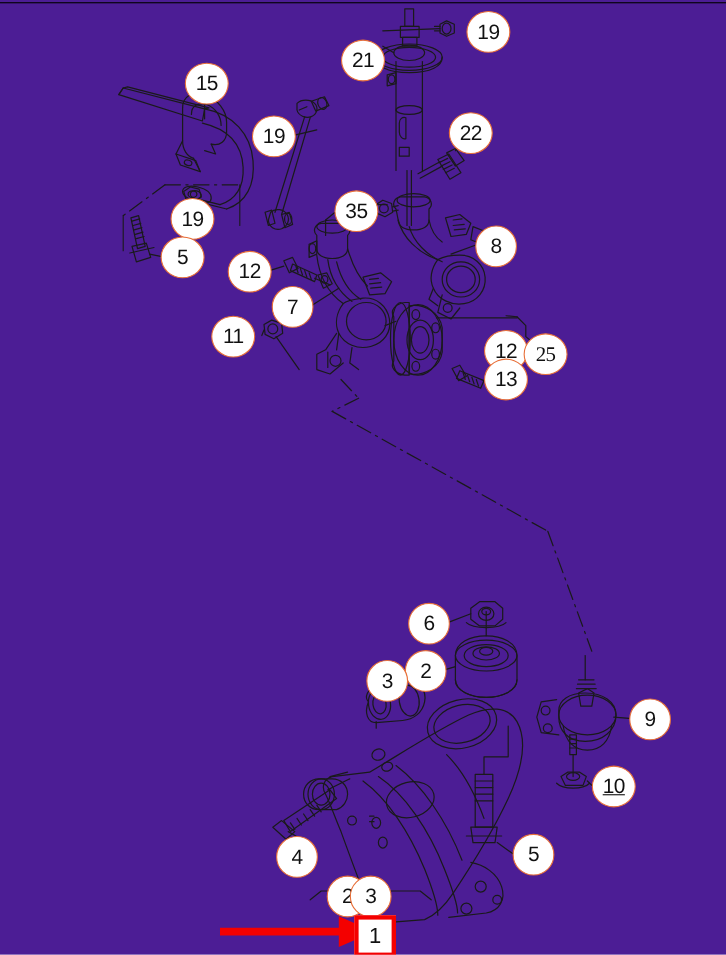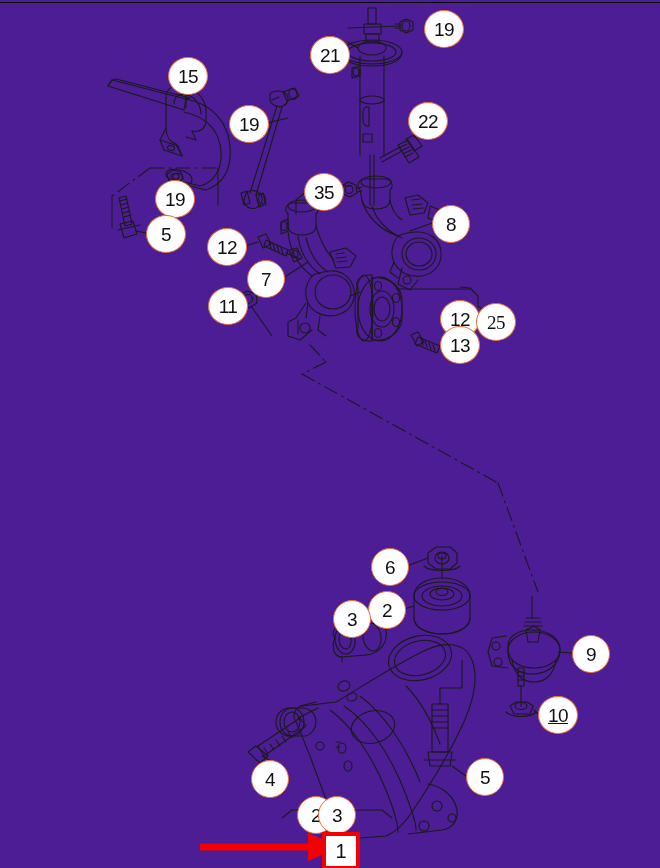--- a/index.html
+++ b/index.html
@@ -358,21 +358,21 @@
       <div class="callout" style="left: 310px; top: 36px; width: 38px; height: 36px; text-align: center;">21</div>
       <div class="callout" style="left: 168px; top: 57px; width: 38px; height: 36px;">15</div>
       <div class="callout" style="left: 229px; top: 105px; width: 38px; height: 36px;">19</div>
       <div class="callout" style="left: 408px; top: 102px; width: 38px; height: 36px;">22</div>
       <div class="callout" style="left: 155px; top: 180px; width: 38px; height: 36px;">19</div>
       <div class="callout" style="left: 304px; top: 173px; width: 38px; height: 36px;">35</div>
       <div class="callout" style="left: 432px; top: 205px; width: 36px; height: 36px;">8</div>
       <div class="callout" style="left: 146px; top: 215px; width: 38px; height: 36px;">5</div>
       <div class="callout" style="left: 207px; top: 228px; width: 38px; height: 36px;">12</div>
       <div class="callout" style="left: 247px; top: 260px; width: 36px; height: 36px;">7</div>
-      <div class="callout" style="left: 208px; top: 287px; width: 38px; height: 36px;">11</div>
+      <div class="callout" style="left: 192px; top: 287px; width: 38px; height: 36px;">11</div>
       <div class="callout" style="left: 440px; top: 300px; width: 38px; height: 36px;">12</div>
       <div class="callout" style="left: 476px; top: 303px; width: 38px; height: 36px; font-family: Liberation Serif, serif;">25</div>
       <div class="callout" style="left: 440px; top: 326px; width: 38px; height: 36px;">13</div>
       <div class="callout" style="left: 371px; top: 548px; width: 36px; height: 36px;">6</div>
       <div class="callout" style="left: 368px; top: 591px; width: 36px; height: 36px;">2</div>
       <div class="callout" style="left: 333px; top: 600px; width: 36px; height: 36px;">3</div>
       <div class="callout" style="left: 572px; top: 635px; width: 36px; height: 36px;">9</div>
       <div class="callout" style="left: 538px; top: 696px; width: 38px; height: 36px; text-decoration: underline;">10</div>
       <div class="callout" style="left: 251px; top: 760px; width: 36px; height: 36px;">4</div>
       <div class="callout" style="left: 466px; top: 758px; width: 36px; height: 36px;">5</div>

